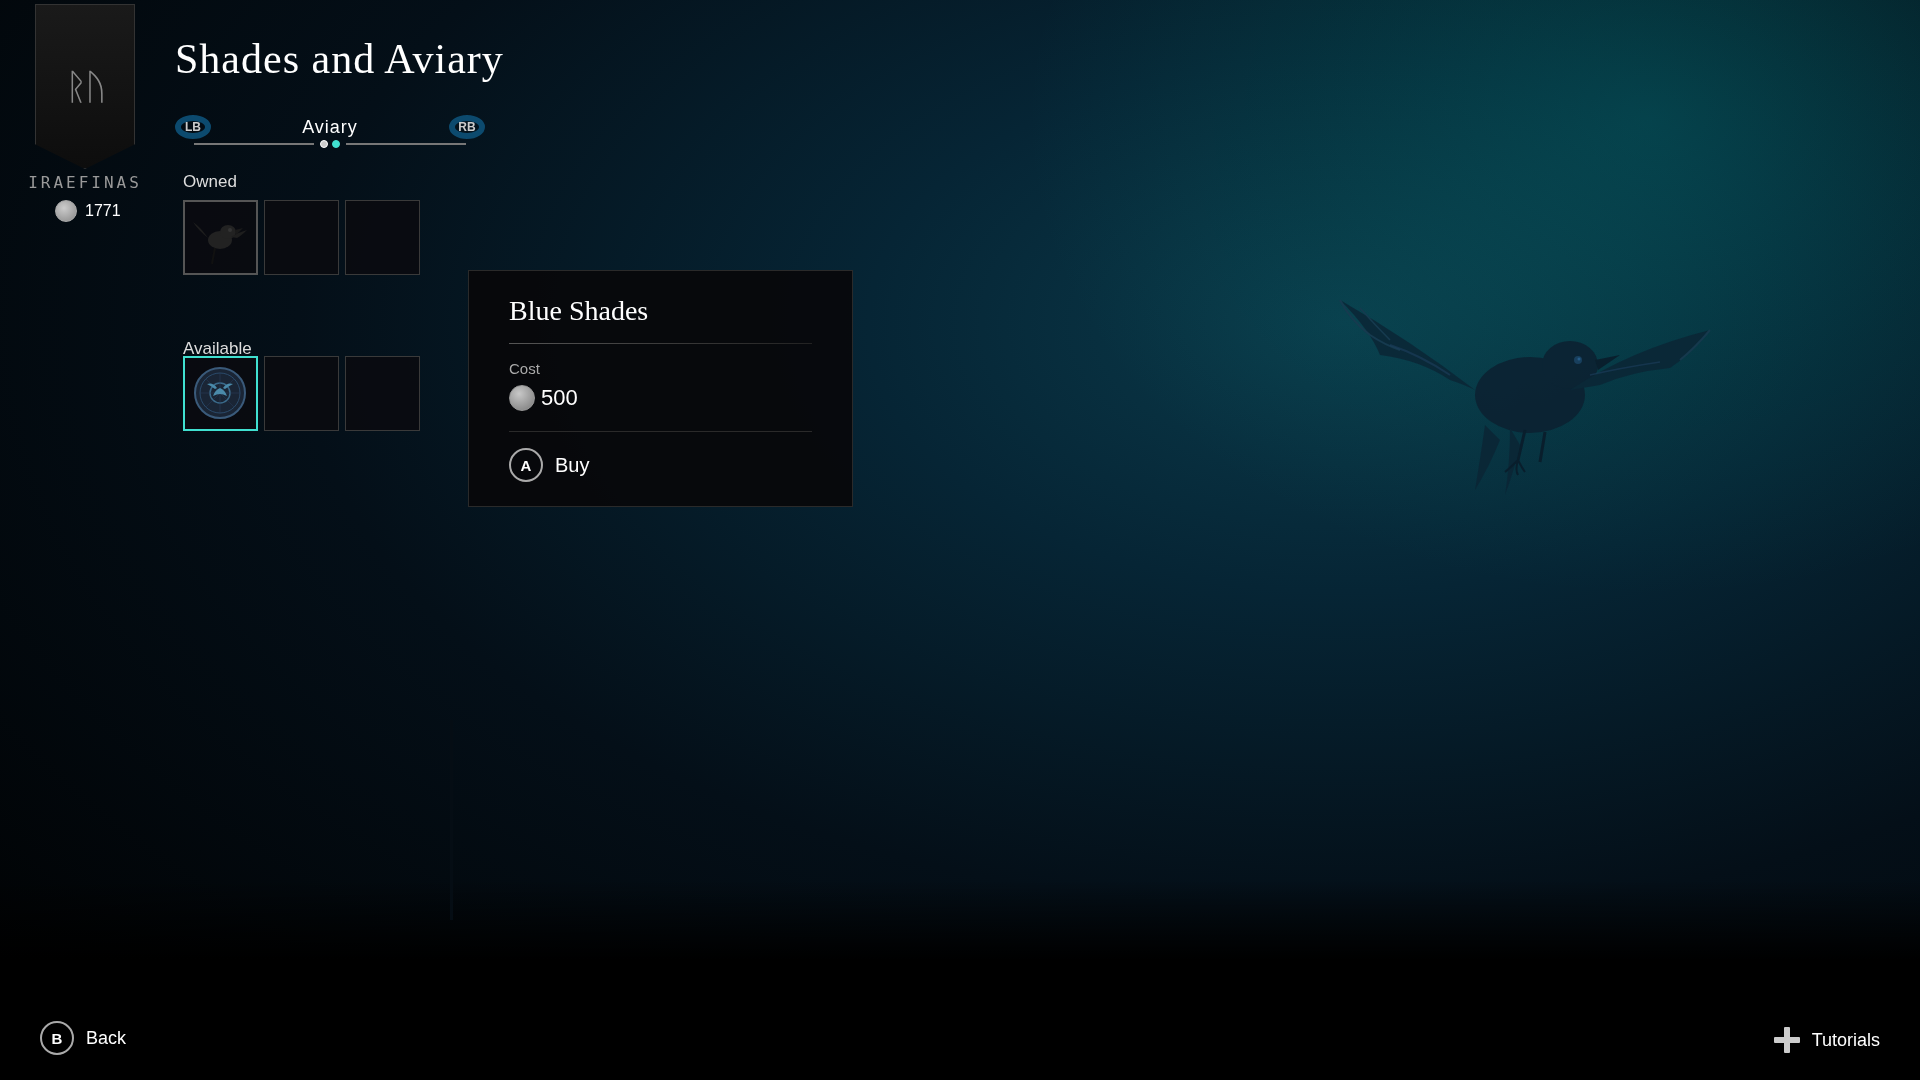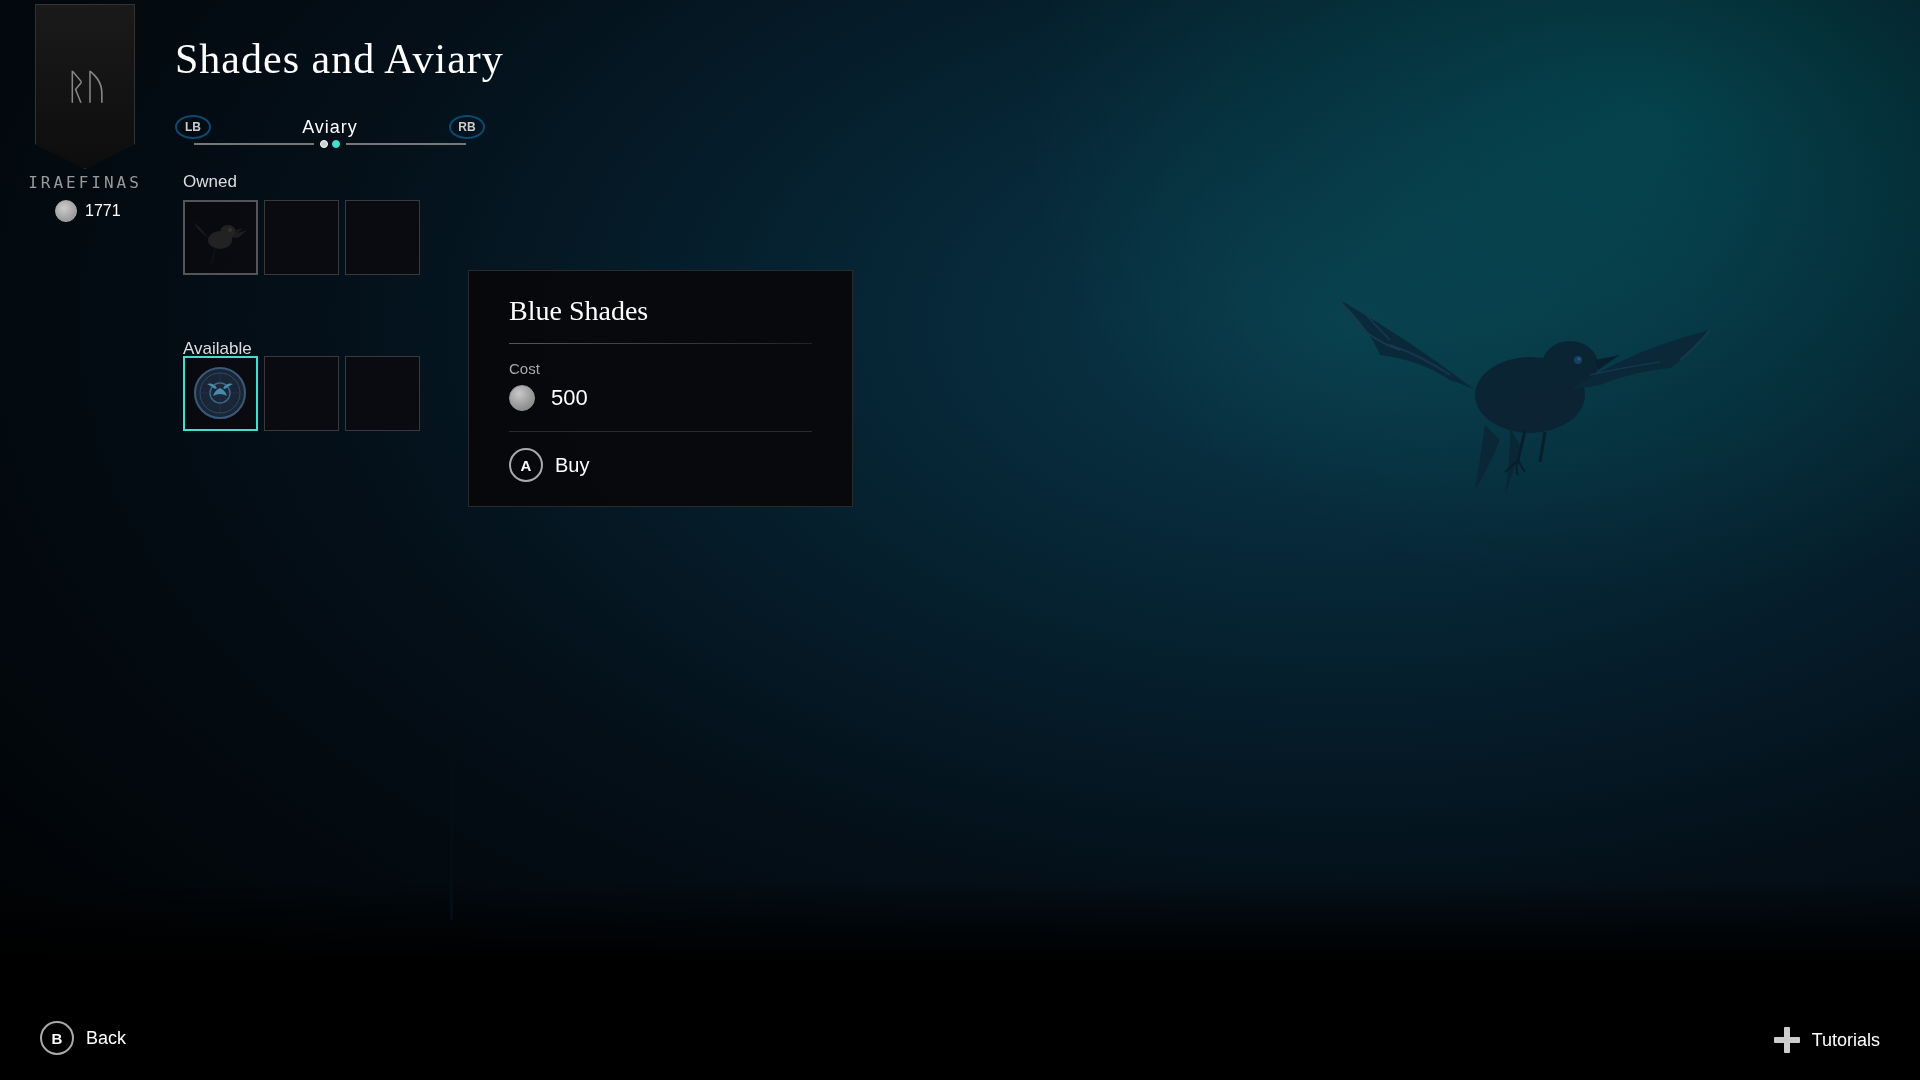--- a/index.html
+++ b/index.html
@@ -133,21 +133,21 @@
       display: flex;
       align-items: center;
       gap: 0;
       width: 310px;
     }
 
     .tab-btn {
       width: 36px;
       height: 24px;
       border-radius: 50%;
-      border: 2px solid #0c4a6e;
+      border: 6px solid #0c4a6e;
       background: transparent;
       color: #ccc;
       font-size: 12px;
       font-weight: bold;
       display: flex;
       align-items: center;
       justify-content: center;
       cursor: pointer;
       font-family: sans-serif;
       text-align: center;
@@ -287,21 +287,21 @@
     .cost-label {
       color: #aaa;
       font-size: 15px;
       font-family: sans-serif;
       margin-bottom: 8px;
     }
 
     .cost-row {
       display: flex;
       align-items: center;
-      gap: 16px;
+      gap: 6px;
       margin-bottom: 20px;
     }
 
     .cost-coin {
       width: 26px;
       height: 26px;
       border-radius: 50%;
       background: radial-gradient(circle at 38% 32%, #c8c8c8, #787878);
       border: 1px solid #999;
       flex-shrink: 0;

